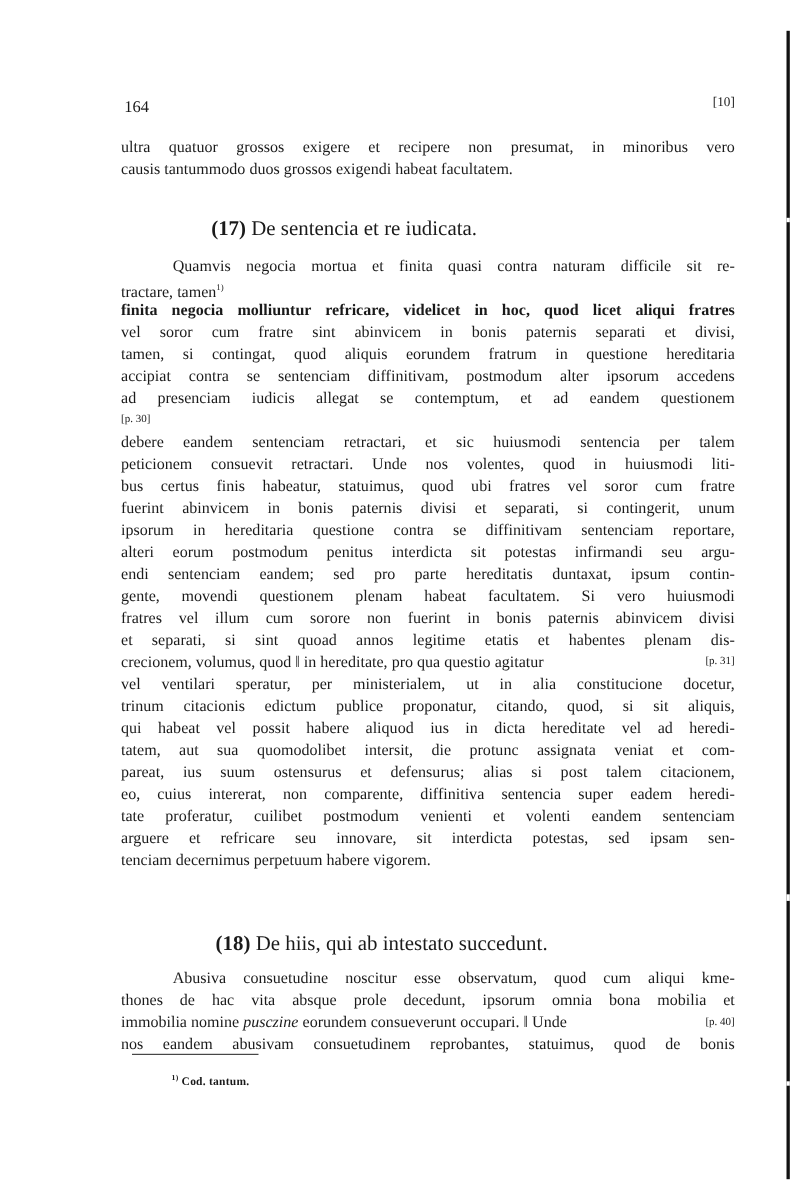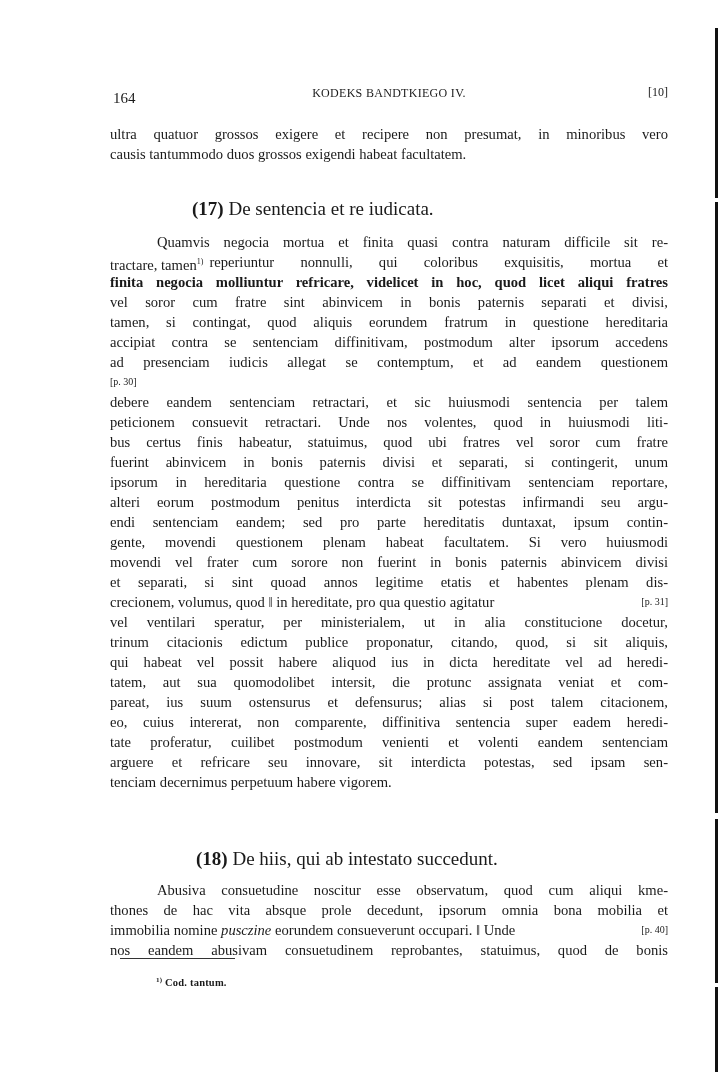--- a/index.html
+++ b/index.html
@@ -50,55 +50,53 @@
 <body>
 
 <div class="scan-border">
   <div class="gap" style="top:170px;height:4px;"></div>
   <div class="gap" style="top:785px;height:6px;"></div>
   <div class="gap" style="top:955px;height:4px;"></div>
 </div>
 
 <div class="running-head">
   <span class="page-num">164</span>
-  <span class="head-title">KODEKS BANDTKIEGO IV.</span>
   <span class="head-section">[10]</span>
 </div>
 
 <div class="line" style="top:124px;">ultra quatuor grossos exigere et recipere non presumat, in minoribus vero</div>
 <div class="line last" style="top:144px;">causis tantummodo duos grossos exigendi habeat facultatem.</div>
 
 <div class="heading" style="left:192px;top:198px;">
   <span class="num">(17)</span>
   <span>De sentencia et re iudicata.</span>
 </div>
 
 <div id="s17">
     <div class="line indent" style="top: 232px;">Quamvis negocia mortua et finita quasi contra naturam difficile sit re-</div>
     <div class="line" style="top: 252px; display: flex; justify-content: space-between;">
       <span>tractare, tamen<sup>1)</sup></span>
-      <span style="flex: 1 1 0%; text-align: justify; text-align-last: justify; margin-left: 6px;">reperiuntur nonnulli, qui coloribus exquisitis, mortua et</span>
     </div>
     <div class="line" style="top: 272px; font-weight: bold;">finita negocia molliuntur refricare, videlicet in hoc, quod licet aliqui fratres</div>
     <div class="line" style="top: 292px;">vel soror cum fratre sint abinvicem in bonis paternis separati et divisi,</div>
     <div class="line" style="top: 312px;">tamen, si contingat, quod aliquis eorundem fratrum in questione hereditaria</div>
     <div class="line" style="top: 332px;">accipiat contra se sentenciam diffinitivam, postmodum alter ipsorum accedens</div>
     <div class="line" style="top: 352px;">ad presenciam iudicis allegat se contemptum, et ad eandem questionem</div>
     <div class="line" style="top: 372px; display: flex; justify-content: space-between;">
       <span class="ref">[p. 30]</span>
     </div>
     <div class="line" style="top: 392px;">debere eandem sentenciam retractari, et sic huiusmodi sentencia per talem</div>
     <div class="line" style="top: 412px;">peticionem consuevit retractari. Unde nos volentes, quod in huiusmodi liti-</div>
     <div class="line" style="top: 432px;">bus certus finis habeatur, statuimus, quod ubi fratres vel soror cum fratre</div>
     <div class="line" style="top: 452px;">fuerint abinvicem in bonis paternis divisi et separati, si contingerit, unum</div>
     <div class="line" style="top: 472px;">ipsorum in hereditaria questione contra se diffinitivam sentenciam reportare,</div>
     <div class="line" style="top: 492px;">alteri eorum postmodum penitus interdicta sit potestas infirmandi seu argu-</div>
     <div class="line" style="top: 512px;">endi sentenciam eandem; sed pro parte hereditatis duntaxat, ipsum contin-</div>
     <div class="line" style="top: 532px;">gente, movendi questionem plenam habeat facultatem. Si vero huiusmodi</div>
-    <div class="line" style="top: 552px;">movendi vel frater cum sorore non fuerint in bonis paternis abinvicem divisi</div>
+    <div class="line" style="top: 552px;">fratres vel illum cum sorore non fuerint in bonis paternis abinvicem divisi</div>
     <div class="line" style="top: 572px;">et separati, si sint quoad annos legitime etatis et habentes plenam dis-</div>
     <div class="line" style="top: 592px; display: flex; justify-content: space-between;">
       <span>crecionem, volumus, quod ‖ in hereditate, pro qua questio agitatur</span>
       <span class="ref">[p. 31]</span>
     </div>
     <div class="line" style="top: 612px;">vel ventilari speratur, per ministerialem, ut in alia constitucione docetur,</div>
     <div class="line" style="top: 632px;">trinum citacionis edictum publice proponatur, citando, quod, si sit aliquis,</div>
     <div class="line" style="top: 652px;">qui habeat vel possit habere aliquod ius in dicta hereditate vel ad heredi-</div>
     <div class="line" style="top: 672px;">tatem, aut sua quomodolibet intersit, die protunc assignata veniat et com-</div>
     <div class="line" style="top: 692px;">pareat, ius suum ostensurus et defensurus; alias si post talem citacionem,</div>

